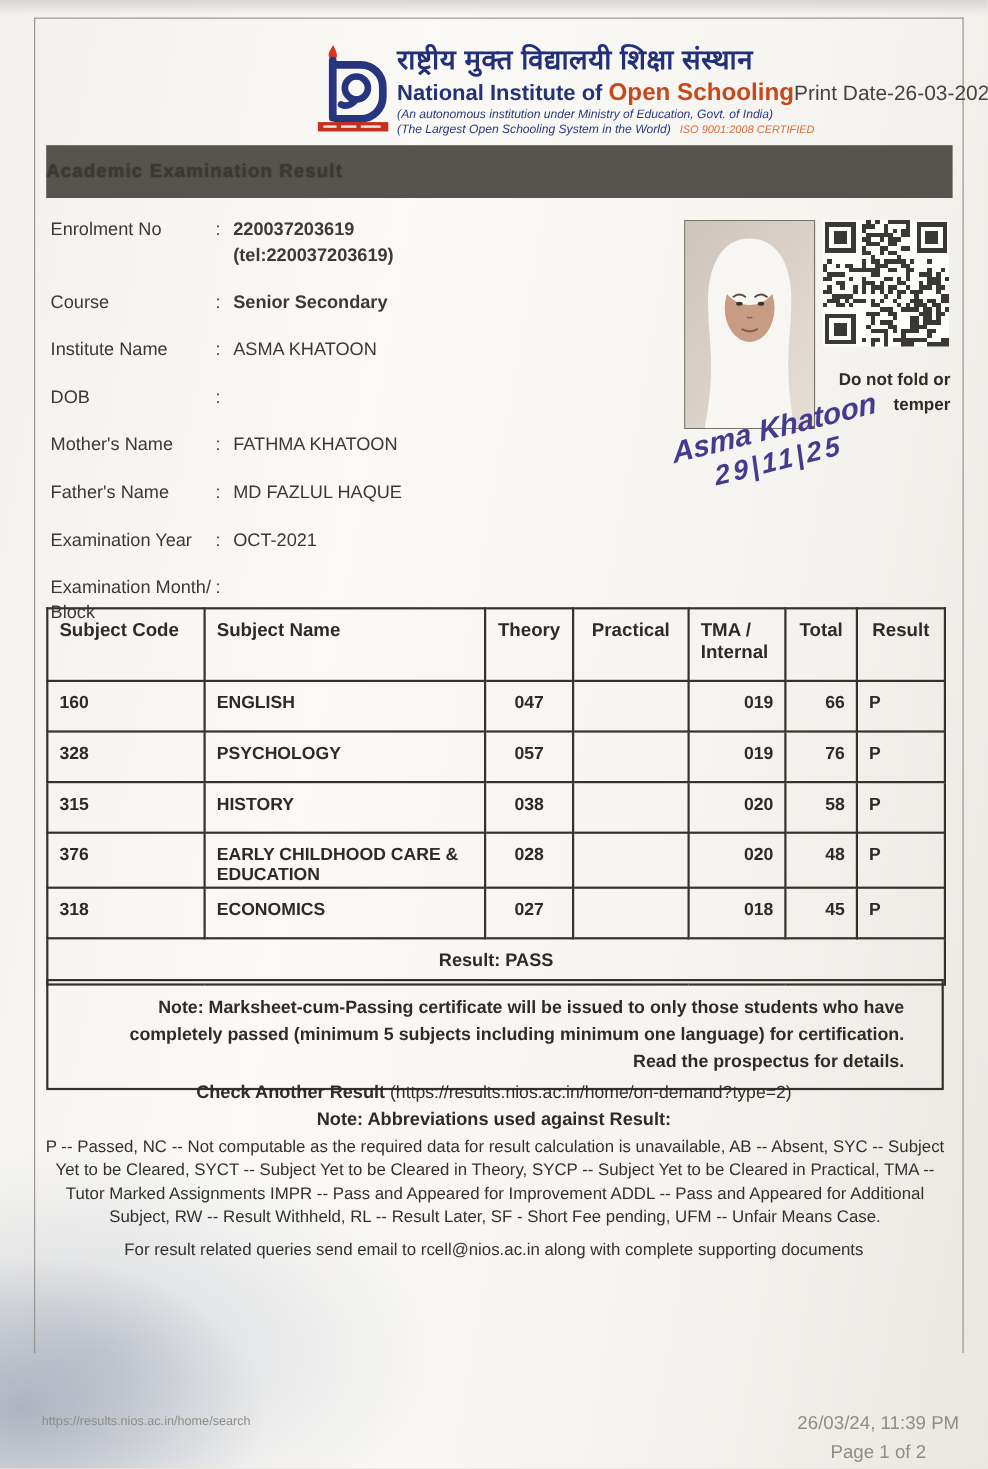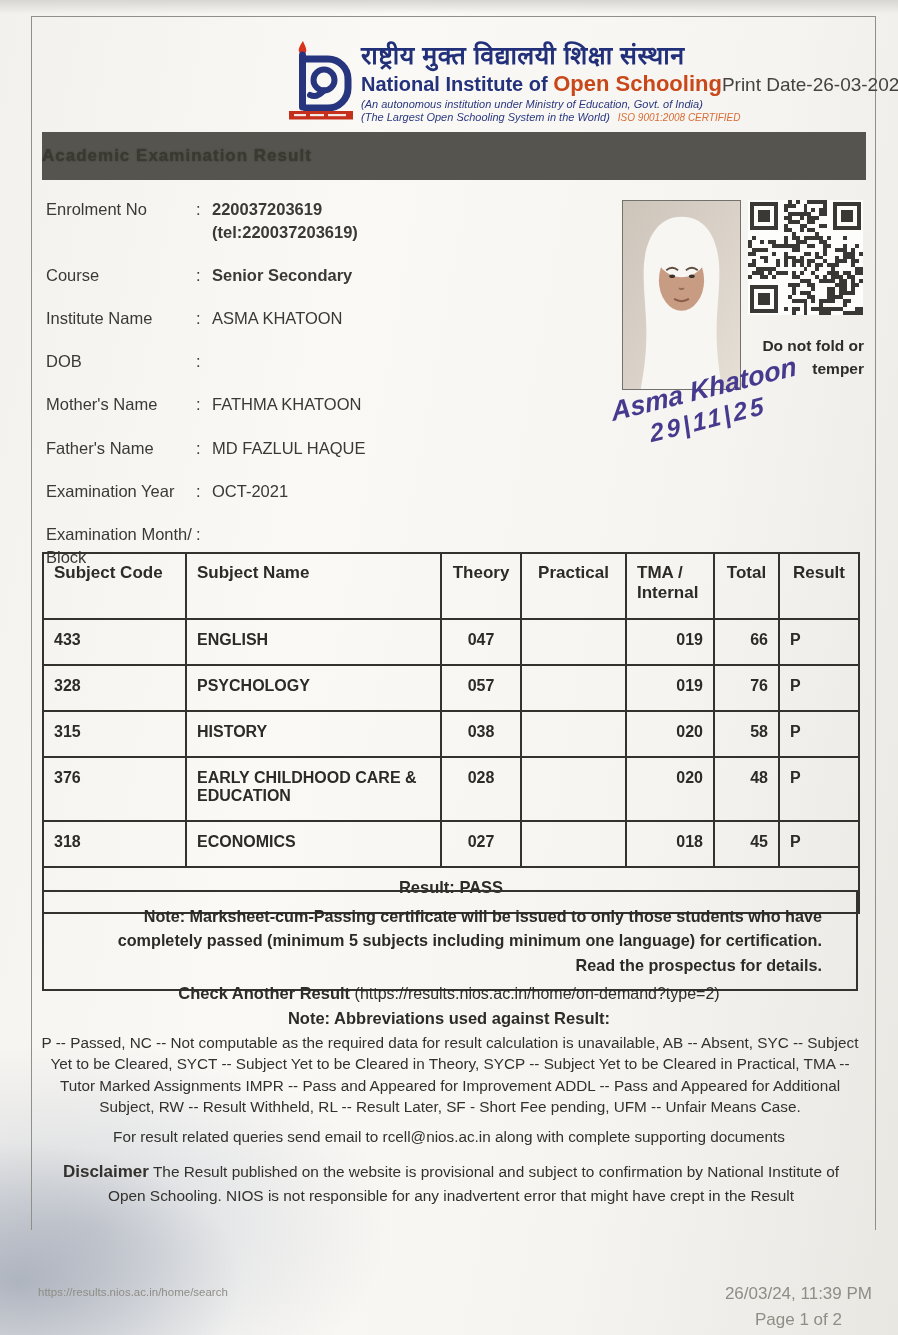--- a/index.html
+++ b/index.html
@@ -68,21 +68,21 @@
              font-weight:700; font-size:15.5px; line-height:1.5; color:#2e2c28; }
   .signature {
     position:absolute; left:588px; top:374px; width:236px; text-align:center;
     transform:rotate(-14deg) skewX(-6deg);
     color:#463a8e; font-style:italic; font-weight:600; font-size:27px; line-height:1.15;
   }
   .signature .sig-date { font-size:25px; letter-spacing:3px; }
 
   
   .marks { position:absolute; left:42px; top:552px; width:816px; border-collapse:collapse; table-layout:fixed; }
-  .marks td { border:2px solid #34322d; padding:15px 10px; font-size:16px; color:#2d2b27; vertical-align:top; }
+  .marks td { border:2px solid #34322d; padding:1px 10px; font-size:16px; color:#2d2b27; vertical-align:top; }
   .marks .hrow td { font-weight:700; font-size:17px; padding-top:9px; height:66px; }
   .marks .brow td { font-weight:600; height:46px; padding-top:11px; }
   .c-center { text-align:center; }
   .c-right  { text-align:right; }
   .result-row td { text-align:center; font-weight:700; font-size:16.5px; height:42px; padding-top:10px; }
 
   .note-box {
     position:absolute; left:42px; top:890px; width:816px;
     border:2px solid #34322d; padding:12px 34px;
     text-align:right; font-weight:700; font-size:16.2px; line-height:1.5; color:#2d2b27;
@@ -510,21 +510,21 @@
       <tr class="hrow">
         <td>Subject Code</td>
         <td>Subject Name</td>
         <td class="c-center">Theory</td>
         <td class="c-center">Practical</td>
         <td>TMA / Internal</td>
         <td class="c-center">Total</td>
         <td class="c-center">Result</td>
       </tr>
       <tr class="brow">
-        <td>433</td>
+        <td>160</td>
         <td>ENGLISH</td>
         <td class="c-center">047</td>
         <td></td>
         <td class="c-right">019</td>
         <td class="c-right">66</td>
         <td>P</td>
       </tr>
       <tr class="brow">
         <td>328</td>
         <td>PSYCHOLOGY</td>
@@ -568,22 +568,19 @@
   </table>
 
   <div class="note-box">Note: Marksheet-cum-Passing certificate will be issued to only those students who have completely passed (minimum 5 subjects including minimum one language) for certification. Read the prospectus for details.</div>
 
   <div class="check-line">
     <span class="lbl">Check Another Result</span><span> (https://results.nios.ac.in/home/on-demand?type=2)</span>
   </div>
   <div class="abbrev-title">Note: Abbreviations used against Result:</div>
   <div class="abbrev-text">P -- Passed, NC -- Not computable as the required data for result calculation is unavailable, AB -- Absent, SYC -- Subject Yet to be Cleared, SYCT -- Subject Yet to be Cleared in Theory, SYCP -- Subject Yet to be Cleared in Practical, TMA -- Tutor Marked Assignments IMPR -- Pass and Appeared for Improvement ADDL -- Pass and Appeared for Additional Subject, RW -- Result Withheld, RL -- Result Later, SF - Short Fee pending, UFM -- Unfair Means Case.</div>
   <div class="email-line">For result related queries send email to rcell@nios.ac.in along with complete supporting documents</div>
-  <div class="disclaimer">
-    <span class="dlbl">Disclaimer</span><span> The Result published on the website is provisional and subject to confirmation by National Institute of Open Schooling. NIOS is not responsible for any inadvertent error that might have crept in the Result</span>
-  </div>
 
   <div class="foot-url">https://results.nios.ac.in/home/search</div>
   <div class="foot-right">
     <div>26/03/24, 11:39 PM</div>
     <div>Page 1 of 2</div>
   </div>
 </div>
 
 </body></html>

